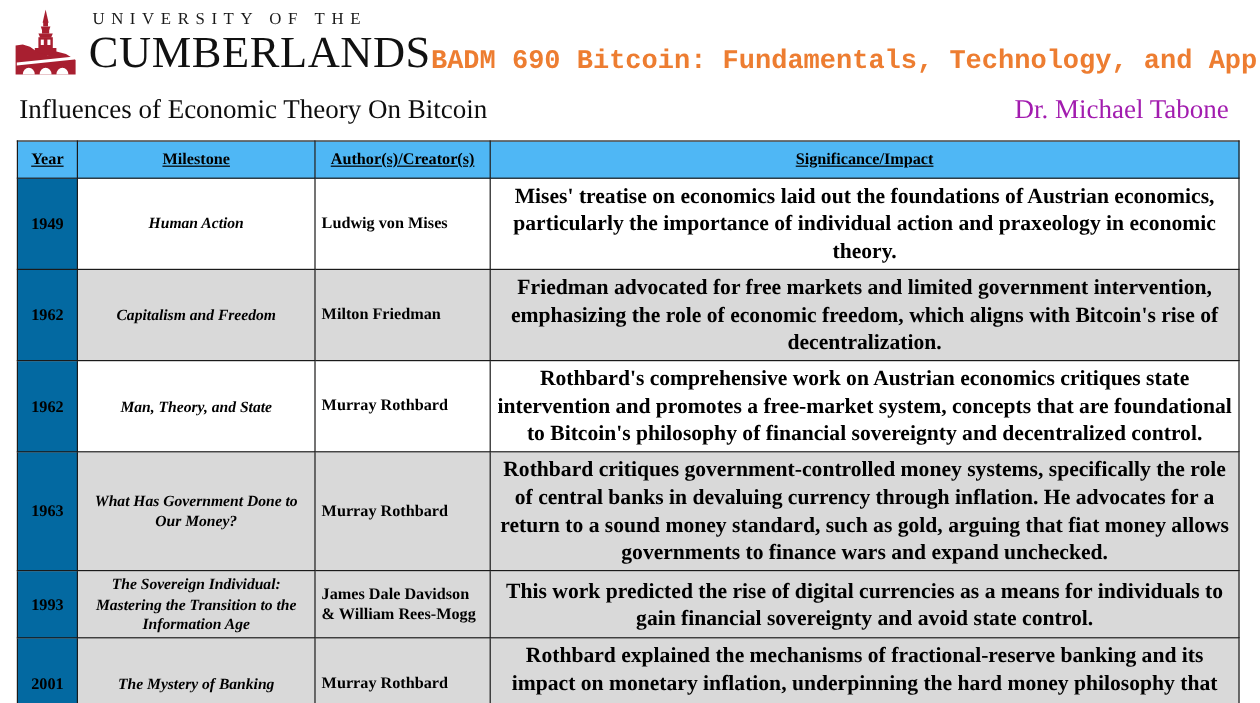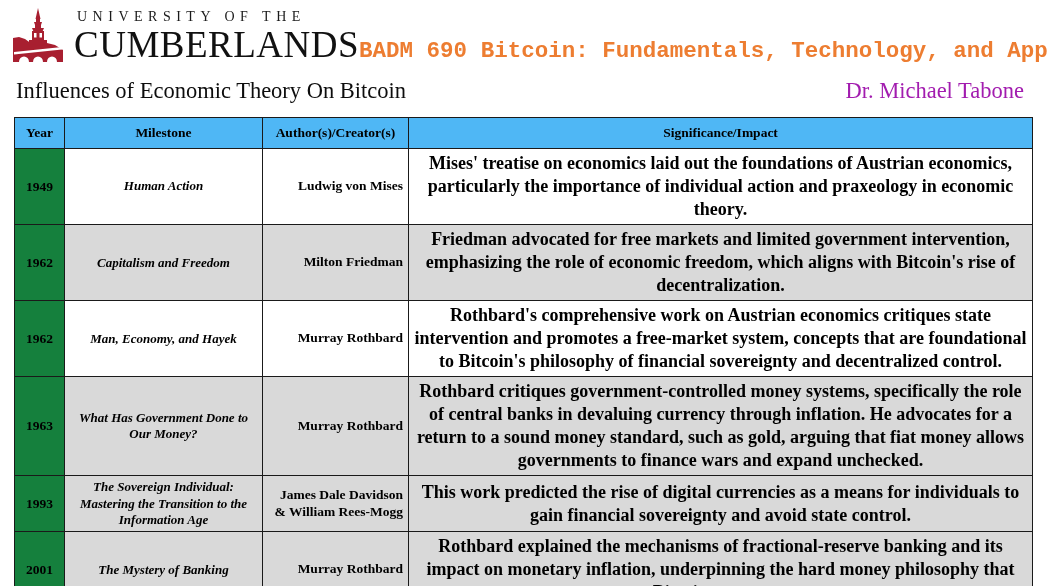--- a/index.html
+++ b/index.html
@@ -140,37 +140,38 @@
     padding: 3px 5px;
   }
   table.grid thead th {
     background: #4FB7F5;
     color: #000000;
     font-weight: bold;
     font-size: 13.5px;
     text-align: center;
     height: 22px;
     padding: 4px 5px;
+    text-decoration: underline;
   }
   td.year {
     text-align: center;
     font-weight: bold;
     font-size: 13.5px;
-    background: #15803d;
+    background: #0369a1;
   }
   td.milestone {
     text-align: center;
     font-style: italic;
     font-weight: bold;
     font-size: 13px;
     line-height: 1.25;
     margin-left: 36px;
   }
   td.author {
-    text-align: right;
+    text-align: left;
     font-weight: bold;
     font-size: 13.5px;
     line-height: 1.25;
   }
   td.sig {
     text-align: center;
     font-weight: bold;
     font-size: 18px;
     line-height: 1.28;
     padding-left: 7px;
@@ -273,21 +274,21 @@
           <td class="sig">Mises' treatise on economics laid out the foundations of Austrian economics, particularly the importance of individual action and praxeology in economic theory.</td>
         </tr>
         <tr class="shade">
           <td class="year">1962</td>
           <td class="milestone">Capitalism and Freedom</td>
           <td class="author">Milton Friedman</td>
           <td class="sig">Friedman advocated for free markets and limited government intervention, emphasizing the role of economic freedom, which aligns with Bitcoin's rise of decentralization.</td>
         </tr>
         <tr class="plain">
           <td class="year">1962</td>
-          <td class="milestone">Man, Economy, and Hayek</td>
+          <td class="milestone">Man, Theory, and State</td>
           <td class="author">Murray Rothbard</td>
           <td class="sig">Rothbard's comprehensive work on Austrian economics critiques state intervention and promotes a free-market system, concepts that are foundational to Bitcoin's philosophy of financial sovereignty and decentralized control.</td>
         </tr>
         <tr class="shade">
           <td class="year">1963</td>
           <td class="milestone">What Has Government Done to Our Money?</td>
           <td class="author">Murray Rothbard</td>
           <td class="sig">Rothbard critiques government-controlled money systems, specifically the role of central banks in devaluing currency through inflation. He advocates for a return to a sound money standard, such as gold, arguing that fiat money allows governments to finance wars and expand unchecked.</td>
         </tr>
         <tr class="shade">

